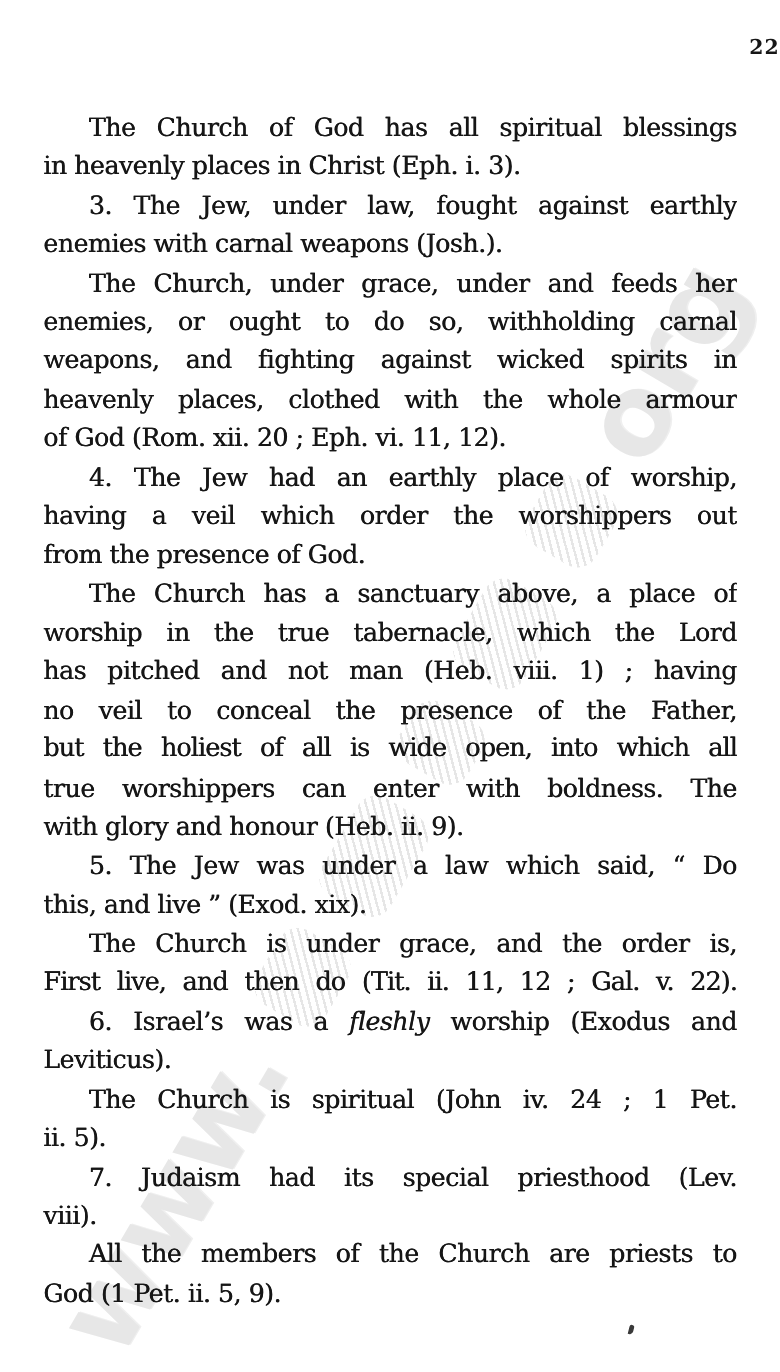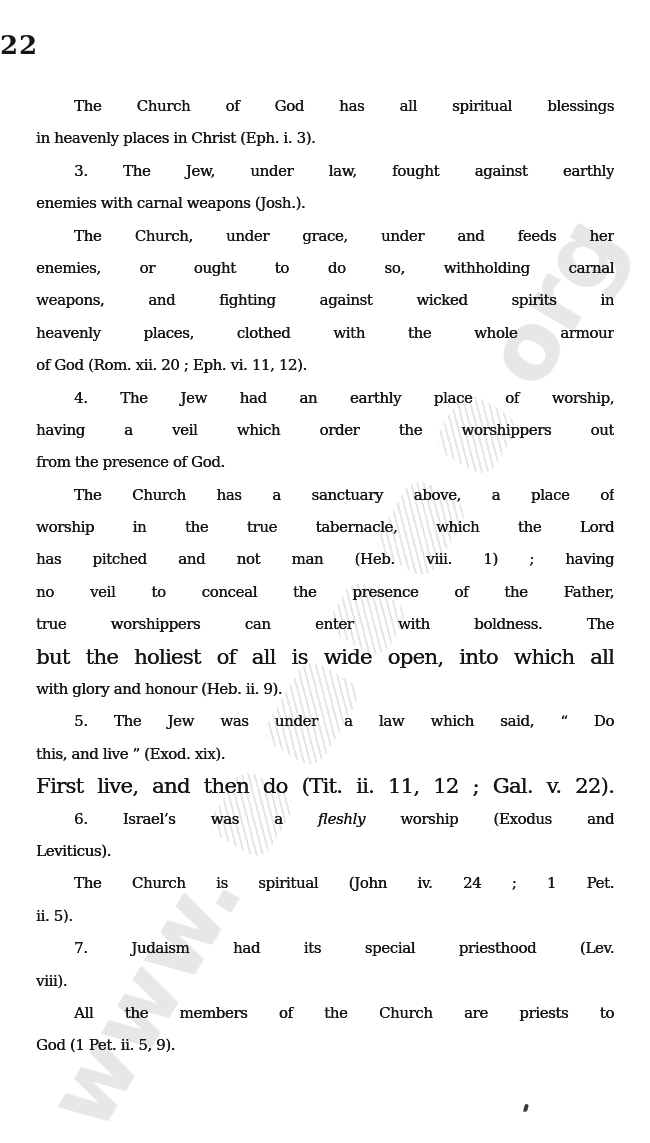--- a/index.html
+++ b/index.html
@@ -6,31 +6,31 @@
   body{
     width:650px;height:1143px;
     background:#ffffff;
     position:relative;
     overflow:hidden;
     font-family:"DejaVu Serif", serif;
     color:#161616;
   }
   .page-number{
     position:absolute;top:30px;left:0;width:650px;
-    text-align:left;
-    font-size:26px;font-weight:bold;letter-spacing:1px;
+    text-align:right;
+    font-size:17px;font-weight:bold;letter-spacing:1px;
     z-index:2;
   }
   .textblock{
     position:absolute;left:36px;right:36px;top:90px;
     z-index:2;
   }
   .ln{
     height:32.4px;line-height:32.4px;
-    font-size:15px;
+    font-size:21px;
     letter-spacing:-0.4px;
     white-space:nowrap;
     overflow:hidden;
     text-shadow:0.35px 0 currentColor;
   }
   .just{
     text-align:justify;
     text-align-last:justify;
     white-space:normal;
   }
@@ -90,25 +90,26 @@
   <div class="ln just">weapons, and fighting against wicked spirits in</div>
   <div class="ln just">heavenly places, clothed with the whole armour</div>
   <div class="ln">of God (Rom. xii. 20 ; Eph. vi. 11, 12).</div>
   <div class="ln ind just">4. The Jew had an earthly place of worship,</div>
   <div class="ln just">having a veil which order the worshippers out</div>
   <div class="ln">from the presence of God.</div>
   <div class="ln ind just">The Church has a sanctuary above, a place of</div>
   <div class="ln just">worship in the true tabernacle, which the Lord</div>
   <div class="ln just">has pitched and not man (Heb. viii. 1) ; having</div>
   <div class="ln just">no veil to conceal the presence of the Father,</div>
+  <div class="ln just tight">but the holiest of all is wide open, into which all</div>
   <div class="ln just">true worshippers can enter with boldness.  The</div>
-  <div class="ln just tight">but the holiest of all is wide open, into which all</div>
   <div class="ln">with glory and honour (Heb. ii. 9).</div>
   <div class="ln ind just">5. The Jew was under a law which said, “ Do</div>
   <div class="ln">this, and live ” (Exod. xix).</div>
+  <div class="ln ind just">The Church is under grace, and the order is,</div>
   <div class="ln just tight">First live, and then do (Tit. ii. 11, 12 ; Gal. v. 22).</div>
   <div class="ln ind just"><span>6. Israel’s was a </span><span class="it">fleshly</span><span> worship (Exodus and</span></div>
   <div class="ln">Leviticus).</div>
   <div class="ln ind just">The Church is spiritual (John iv. 24 ; 1 Pet.</div>
   <div class="ln">ii. 5).</div>
   <div class="ln ind just">7. Judaism had its special priesthood (Lev.</div>
   <div class="ln">viii).</div>
   <div class="ln ind just">All the members of the Church are priests to</div>
   <div class="ln">God (1 Pet. ii. 5, 9).</div>
 </div>

